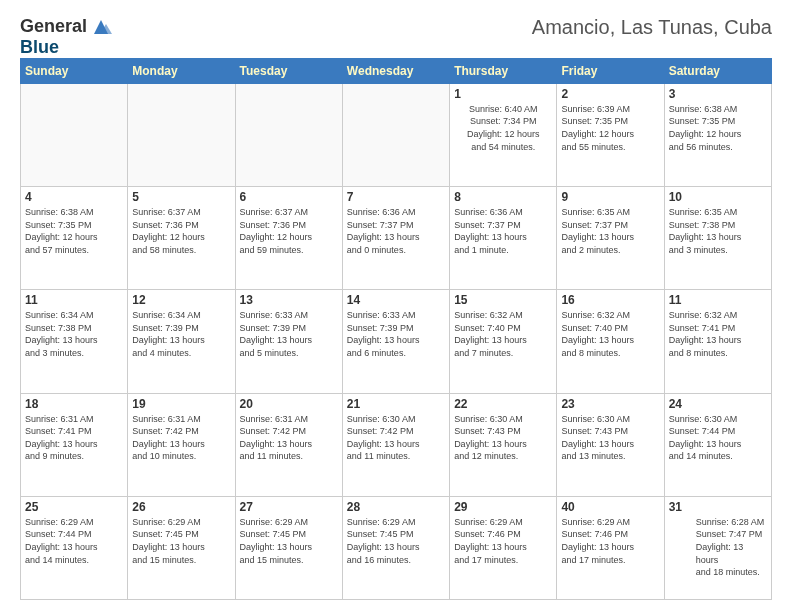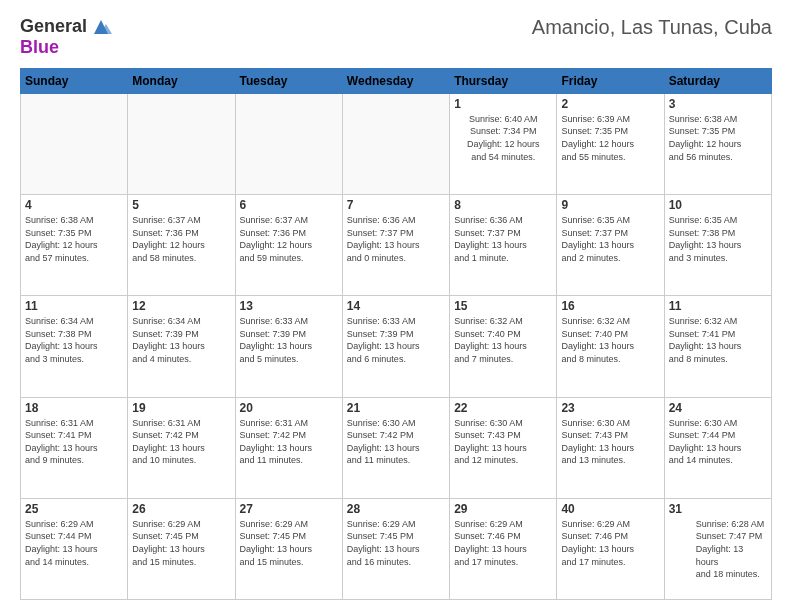--- a/index.html
+++ b/index.html
@@ -14,36 +14,36 @@
       width: 792px;
       height: 612px;
       padding: 16px 20px 12px 20px;
       display: flex;
       flex-direction: column;
     }
     .header {
       display: flex;
       justify-content: space-between;
       align-items: flex-start;
-      margin-bottom: 10px;
+      margin-bottom: 0;
     }
     .logo {
       display: flex;
       align-items: center;
     }
     .logo-text-general {
       font-size: 18px;
       font-weight: bold;
       color: #333;
       line-height: 1.1;
     }
     .logo-text-blue {
       font-size: 18px;
       font-weight: bold;
-      color: #a21caf;
+      color: #0c4a6e;
       line-height: 1.1;
     }
     .logo-icon {
       width: 22px;
       height: 22px;
       margin-left: 3px;
     }
     .title-block {
       text-align: right;
     }
@@ -59,21 +59,21 @@
     }
     .calendar {
       flex: 1;
       border: 1px solid #ccc;
       border-collapse: collapse;
       width: 100%;
       table-layout: fixed;
     }
     .calendar th {
       background-color: #3a7abf;
-      color: #000000;
+      color: #fef9c3;
       font-size: 12px;
       font-weight: bold;
       padding: 5px 4px;
       border: 1px solid #3a7abf;
       text-align: left;
     }
     .calendar td {
       border: 1px solid #ccc;
       vertical-align: top;
       padding: 3px 4px;

